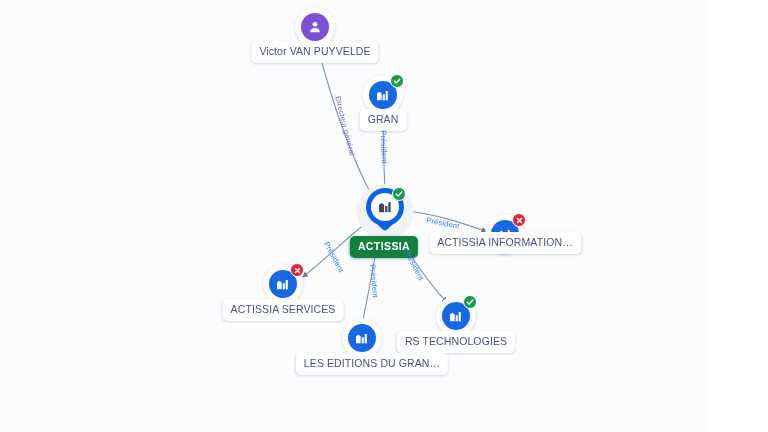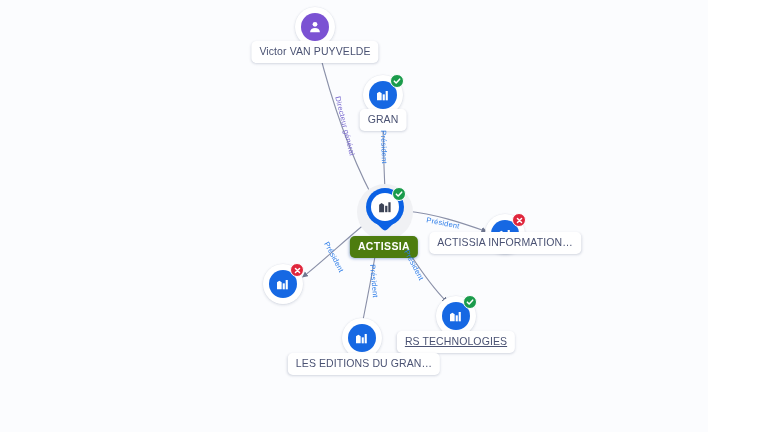--- a/index.html
+++ b/index.html
@@ -132,21 +132,21 @@
     color: #4a5273;
     font-size: 10.5px;
     line-height: 1;
     letter-spacing: 0.1px;
     padding: 5px 8px 6px 8px;
     border-radius: 5px;
     white-space: nowrap;
     box-shadow: 0 1px 2.5px rgba(25, 45, 90, 0.18);
   }
   .label-chip.selected {
-    background: #4d7c0f;
+    background: #15803d;
     color: #ffffff;
     font-weight: bold;
     letter-spacing: 0.4px;
     box-shadow: 0 1px 3px rgba(10, 60, 150, 0.35);
   }
 
   
   .edge-label {
     position: absolute;
     font-size: 7.5px;
@@ -264,51 +264,52 @@
           <rect x="16" y="6" width="3.2" height="14"></rect>
         </svg>
       </div>
       <div class="badge bad" style="right:-1px; top:-1px;">
         <svg width="7" height="7" viewBox="0 0 24 24" fill="none" stroke="#ffffff" stroke-width="5" stroke-linecap="round">
           <path d="M5 5 L19 19 M19 5 L5 19"></path>
         </svg>
       </div>
     </div>
   </div>
+  <div class="label-chip" style="left:283px; top:299px;">ACTISSIA SERVICES</div>
 
   <div class="node" style="left:456px; top:316px;">
     <div class="node-icon">
       <div class="disc">
         <svg width="16" height="16" viewBox="0 0 24 24" fill="#ffffff">
           <path d="M3 20h7V9.5L6.5 7 3 9.5z"></path>
           <rect x="11.5" y="11" width="3.2" height="9"></rect>
           <rect x="16" y="6" width="3.2" height="14"></rect>
         </svg>
       </div>
       <div class="badge ok" style="right:-1px; top:-1px;">
         <svg width="8" height="8" viewBox="0 0 24 24" fill="none" stroke="#ffffff" stroke-width="4.5" stroke-linecap="round" stroke-linejoin="round">
           <path d="M4 12.5 L9.5 18 L20 6.5"></path>
         </svg>
       </div>
     </div>
   </div>
-  <div class="label-chip" style="left:456px; top:331px;text-decoration:underline;">RS TECHNOLOGIES</div>
+  <div class="label-chip" style="left:456px; top:331px;">RS TECHNOLOGIES</div>
 
   <div class="node" style="left:362px; top:338px;">
     <div class="node-icon">
       <div class="disc">
         <svg width="16" height="16" viewBox="0 0 24 24" fill="#ffffff">
           <path d="M3 20h7V9.5L6.5 7 3 9.5z"></path>
           <rect x="11.5" y="11" width="3.2" height="9"></rect>
           <rect x="16" y="6" width="3.2" height="14"></rect>
         </svg>
       </div>
     </div>
   </div>
-  <div class="label-chip" style="left:364px; top:353px;">LES EDITIONS DU GRAN…</div>
+  <div class="label-chip" style="left:372px; top:353px;">LES EDITIONS DU GRAN…</div>
 
   <div class="edge-label purple" style="left:345px; top:126px; transform: translate(-50%,-50%) rotate(76deg);">Directeur général</div>
 
   <div class="edge-label blue" style="left:384px; top:147px; transform: translate(-50%,-50%) rotate(88deg);">Président</div>
 
   <div class="edge-label blue" style="left:443px; top:223px; transform: translate(-50%,-50%) rotate(11deg);">Président</div>
 
   <div class="edge-label blue" style="left:334px; top:257px; transform: translate(-50%,-50%) rotate(62deg);">Président</div>
 
   <div class="edge-label blue" style="left:374px; top:281px; transform: translate(-50%,-50%) rotate(85deg);">Président</div>

